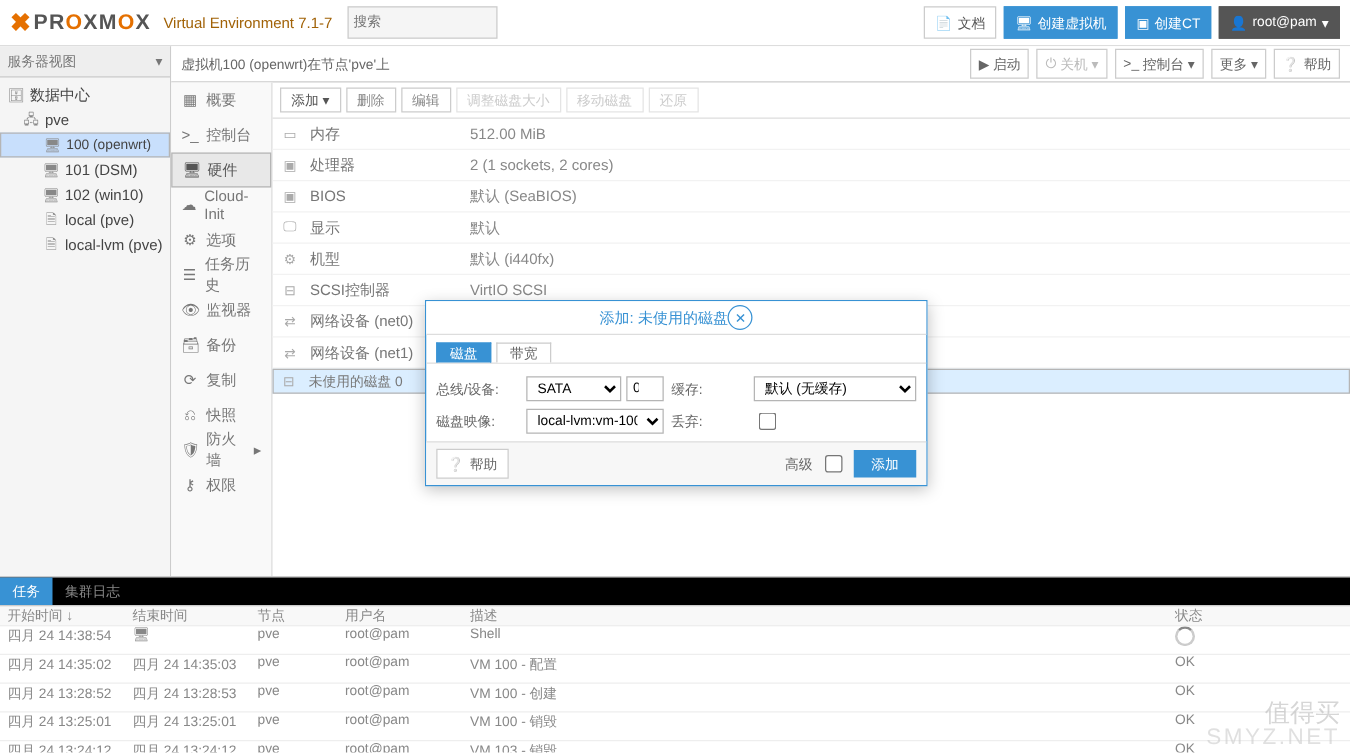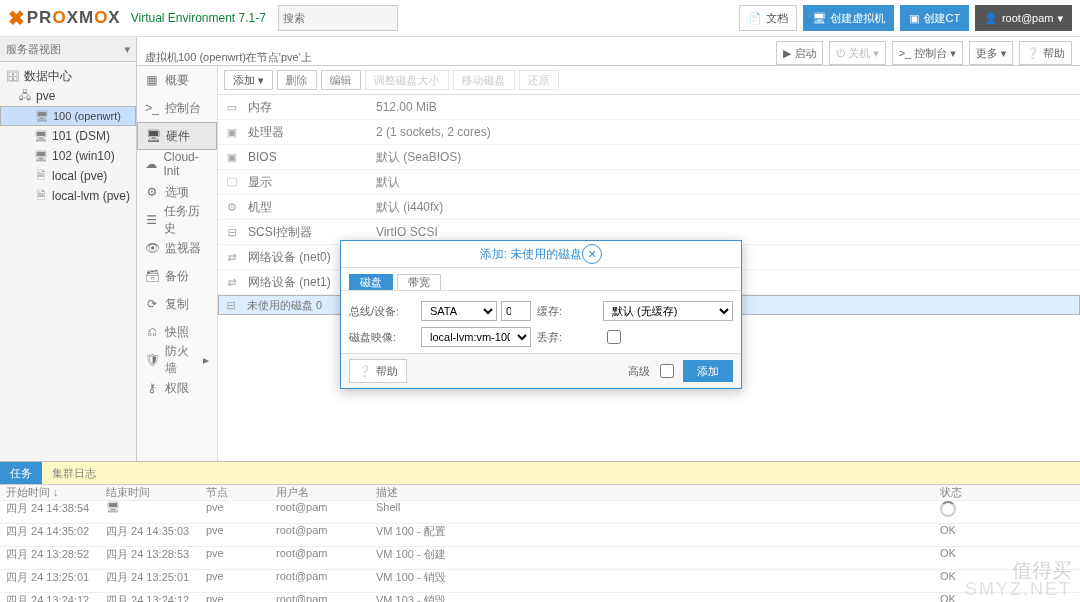--- a/index.html
+++ b/index.html
@@ -2,41 +2,41 @@
 <html><head>
 <meta charset="utf-8">
 <style>
 html,body{margin:0;padding:0;font-family:Arial,Helvetica,sans-serif;font-size:12px;color:#555;background:#fff;width:1080px;height:602px;overflow:hidden;position:relative}
 
 .topbar{height:36px;background:#fff;border-bottom:1px solid #ddd;display:flex;align-items:center;padding:0 8px;gap:6px}
 .logo{display:flex;align-items:center;font-weight:bold;color:#555}
 .logo .x{color:#e57000;font-size:20px;font-weight:bold;margin-right:2px}
 .logo .prox{font-size:17px;letter-spacing:1px}
 .logo .prox .o{color:#e57000}
-.ver{font-size:12px;color:#15803d;margin-left:4px}
+.ver{font-size:12px;color:#a16207;margin-left:4px}
 .search{margin-left:6px}
 .search input{height:20px;width:110px;border:1px solid #ccc;background:#f5f5f5;padding:2px 4px;font-size:11px}
 .spacer{flex:1}
 .tbtn{display:inline-flex;align-items:center;gap:4px;height:24px;padding:0 8px;border:1px solid #ccc;background:#fff;font-size:11px;color:#555;cursor:pointer}
 .tbtn.blue{background:#3892d4;color:#fff;border-color:#3892d4}
 .tbtn.dark{background:#555;color:#fff;border-color:#555}
 .tbtn .ico{font-size:11px}
 
 .main{display:flex;height:425px}
 .leftcol{width:136px;border-right:1px solid #ccc;background:#f5f5f5;display:flex;flex-direction:column}
 .lhdr{height:24px;background:#eee;border-bottom:1px solid #ccc;display:flex;align-items:center;justify-content:space-between;padding:0 6px;font-size:11px;color:#777}
 .tree{padding:4px 0;font-size:12px;color:#444}
 .tree .node{display:flex;align-items:center;height:20px;padding-left:6px;gap:4px;cursor:pointer}
 .tree .lvl1{padding-left:18px}
 .tree .lvl2{padding-left:34px}
 .tree .sel{background:#c8dffc}
 .tree .ico{width:14px;display:inline-block;text-align:center;color:#888;font-size:11px}
 
 .content{flex:1;display:flex;flex-direction:column}
-.chdr{height:28px;border-bottom:1px solid #ccc;display:flex;align-items:flex-end;padding:0 8px;gap:6px;background:#fff;font-size:11px;color:#666}
+.chdr{height:28px;border-bottom:1px solid #ccc;display:flex;align-items:center;padding:0 8px;gap:6px;background:#fff;font-size:11px;color:#666}
 .chdr .title{flex:1}
 .sbtn{display:inline-flex;align-items:center;gap:3px;height:22px;padding:0 6px;border:1px solid #ccc;background:#fff;font-size:11px;color:#666;cursor:pointer}
 .sbtn.off{color:#bbb}
 .cbody{flex:1;display:flex}
 
 .snav{width:80px;border-right:1px solid #ddd;background:#f9f9f9}
 .snav .item{display:flex;align-items:center;gap:6px;height:28px;padding:0 8px;font-size:12px;color:#777;cursor:pointer}
 .snav .item.sel{background:#e8e8e8;color:#555}
 .snav .item .sic{width:14px;text-align:center;font-size:12px}
 
@@ -46,21 +46,21 @@
 .hwbtn.primary{color:#555}
 .hwbtn.dis{color:#ccc;border-color:#e4e4e4}
 .hwtable{flex:1;font-size:12px}
 .hwrow{display:flex;align-items:center;height:24px;border-bottom:1px solid #f2f2f2;padding:0 6px;gap:8px}
 .hwrow.sel{background:#dbeeff}
 .hwrow .hic{width:16px;color:#aaa;font-size:11px;text-align:center}
 .hwrow .hk{width:120px;color:#777}
 .hwrow .hv{color:#888;flex:1}
 
 .tasks{position:absolute;left:0;right:0;bottom:0;height:140px;border-top:1px solid #bbb;background:#fff;display:flex;flex-direction:column}
-.tabbar{height:22px;background:#fef9c3;border-bottom:1px solid #ccc;display:flex;align-items:center;font-size:11px}
+.tabbar{height:22px;background:#000000;border-bottom:1px solid #ccc;display:flex;align-items:center;font-size:11px}
 .tab{padding:0 10px;height:22px;display:flex;align-items:center;color:#888;cursor:pointer}
 .tab.active{background:#3892d4;color:#fff}
 .thead,.trow{display:flex;height:22px;align-items:flex-start;font-size:11px;border-bottom:1px solid #eee}
 .thead{background:#f8f8f8;color:#888}
 .c1{width:100px;padding-left:6px}
 .c2{width:100px}
 .c3{width:70px}
 .c4{width:100px}
 .c5{flex:1}
 .c6{width:140px}

